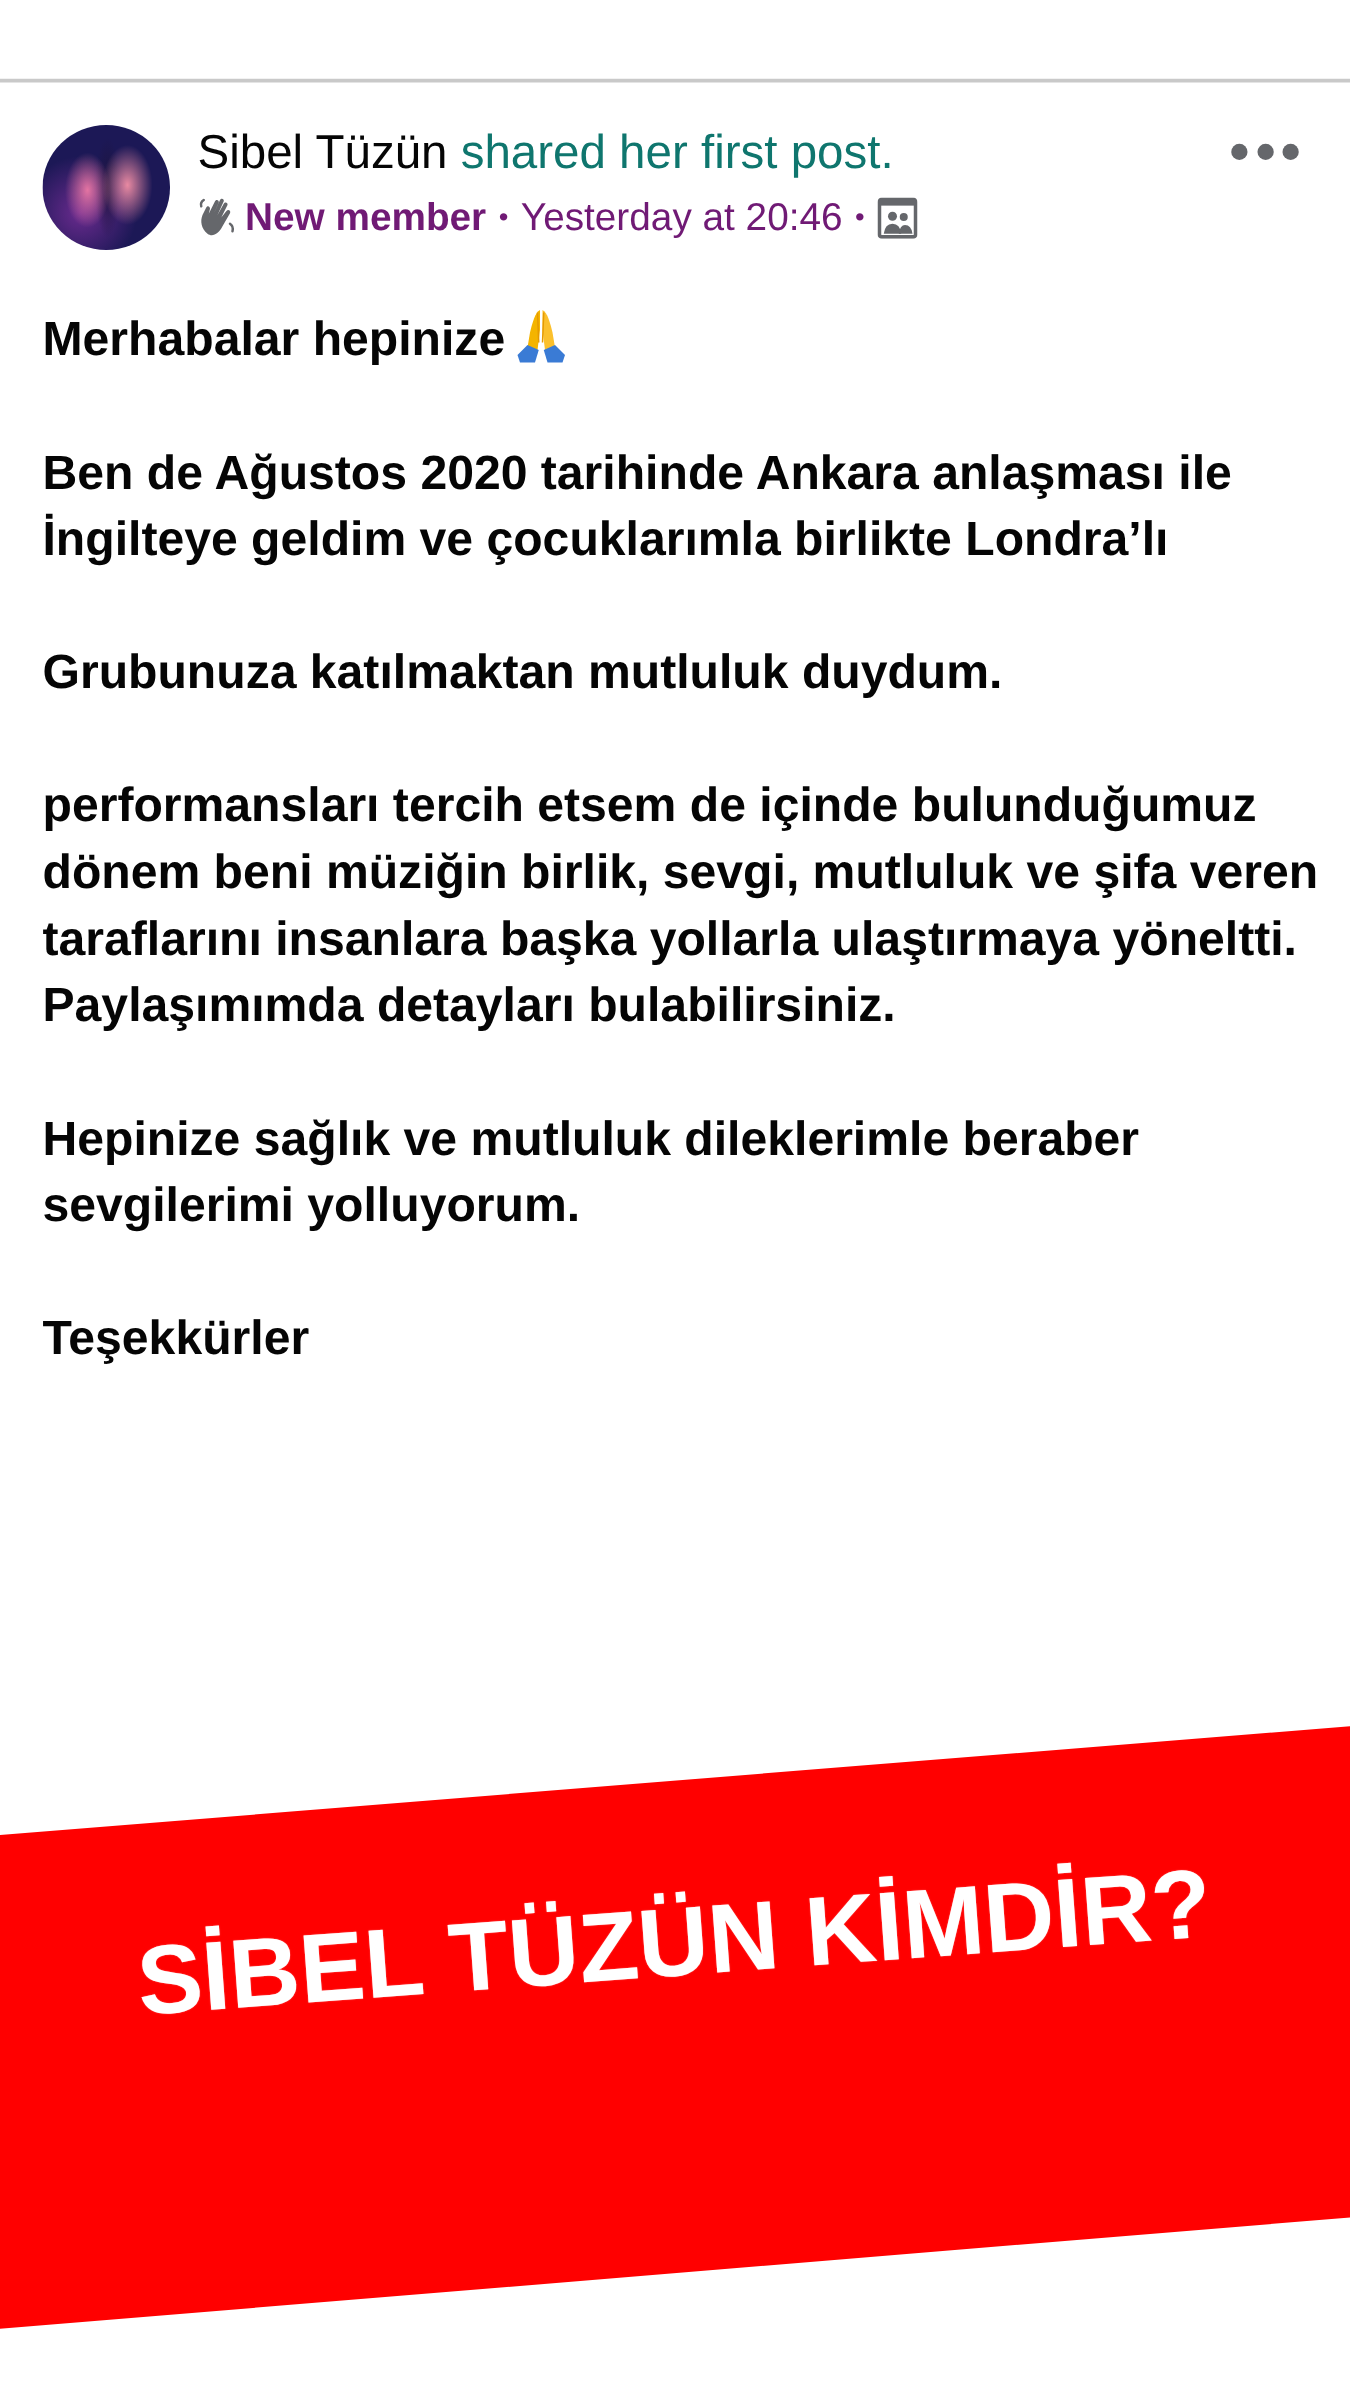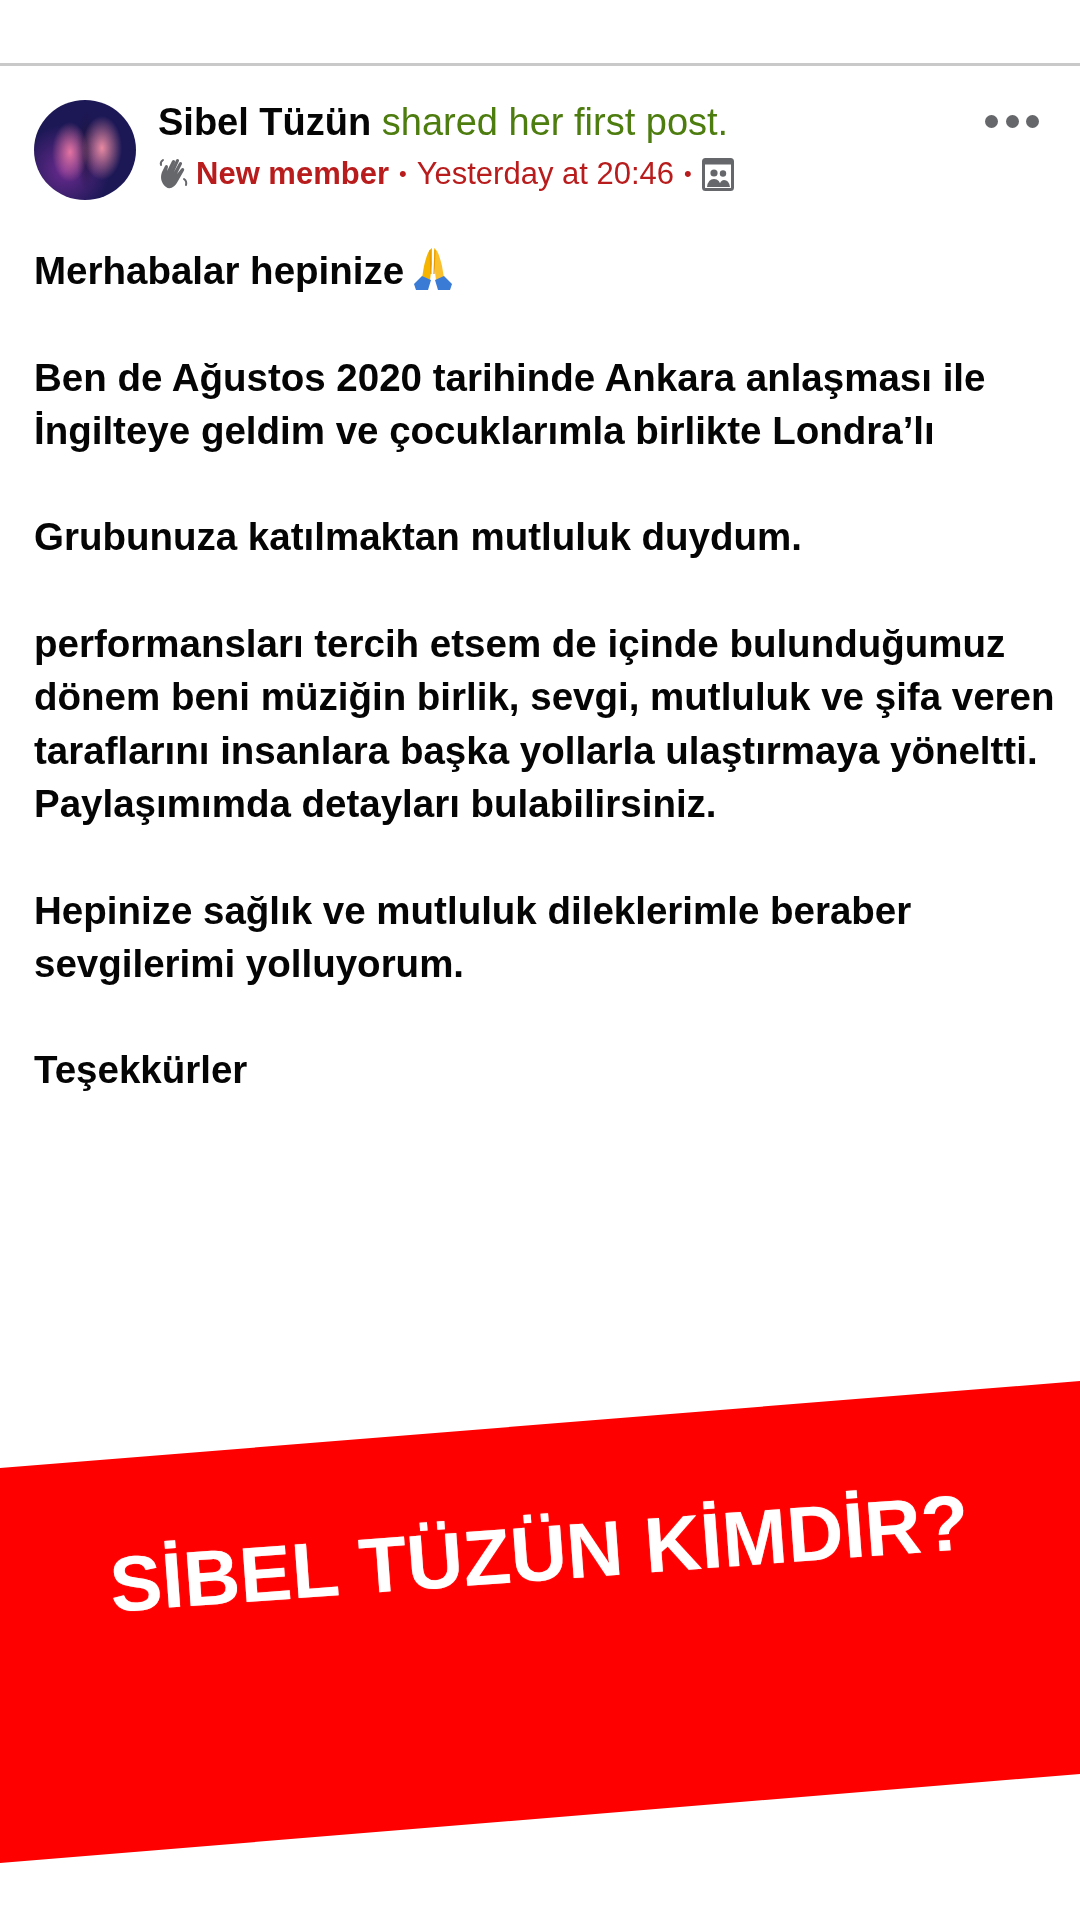--- a/index.html
+++ b/index.html
@@ -8,26 +8,26 @@
 
   .top-divider { position: absolute; left: 0; top: 63px; width: 1080px; height: 3px; background: #c9c9c9; }
   .avatar { position: absolute; left: 34px; top: 100px; width: 102px; height: 100px; border-radius: 50%;
     background:
       radial-gradient(ellipse 18px 30px at 36px 52px, rgba(255,130,170,0.85), rgba(255,130,170,0) 100%),
       radial-gradient(ellipse 20px 32px at 68px 48px, rgba(255,150,170,0.9), rgba(255,150,170,0) 100%),
       radial-gradient(ellipse 10px 40px at 52px 50px, rgba(30,20,60,0.9), rgba(30,20,60,0) 100%),
       radial-gradient(circle at 30% 70%, #6b2b8f 0%, rgba(107,43,143,0) 45%),
       #1c1856; }
   .title-line { position: absolute; left: 158px; top: 98px; font-size: 38px; line-height: 48px; white-space: nowrap; }
-  .author-name { font-weight: bold; color: #050505; }
-  .shared-text { color: #4d7c0f; }
+  .author-name { font-weight: normal; color: #050505; }
+  .shared-text { color: #0f766e; }
   .more-button { position: absolute; left: 985px; top: 108px; width: 54px; height: 26px; display: flex; align-items: center; justify-content: space-between; cursor: pointer; }
   .more-button span { display: block; width: 13px; height: 13px; border-radius: 50%; background: #65676b; }
 
-  .meta-line { position: absolute; left: 158px; top: 152px; height: 44px; display: flex; align-items: center; font-size: 31px; color: #b91c1c; white-space: nowrap; }
+  .meta-line { position: absolute; left: 158px; top: 152px; height: 44px; display: flex; align-items: center; font-size: 31px; color: #701a75; white-space: nowrap; }
   .meta-line .wave-icon { width: 32px; height: 34px; margin-right: 6px; display: inline-block; }
   .meta-line .badge { font-weight: bold; }
   .meta-line .sep { margin: 0 10px; font-size: 22px; }
   .meta-line .group-icon { width: 32px; height: 33px; display: inline-block; }
 
   .post-body { position: absolute; left: 34px; top: 244px; width: 1020px; font-size: 38.5px; line-height: 53.3px; color: #050505; }
   .post-body p { margin: 0; white-space: nowrap; font-weight: bold; }
   .post-body .gap { height: 53.3px; }
   .pray-emoji { display: inline-block; width: 46px; height: 48px; vertical-align: -8px; margin-left: 6px; }
 

